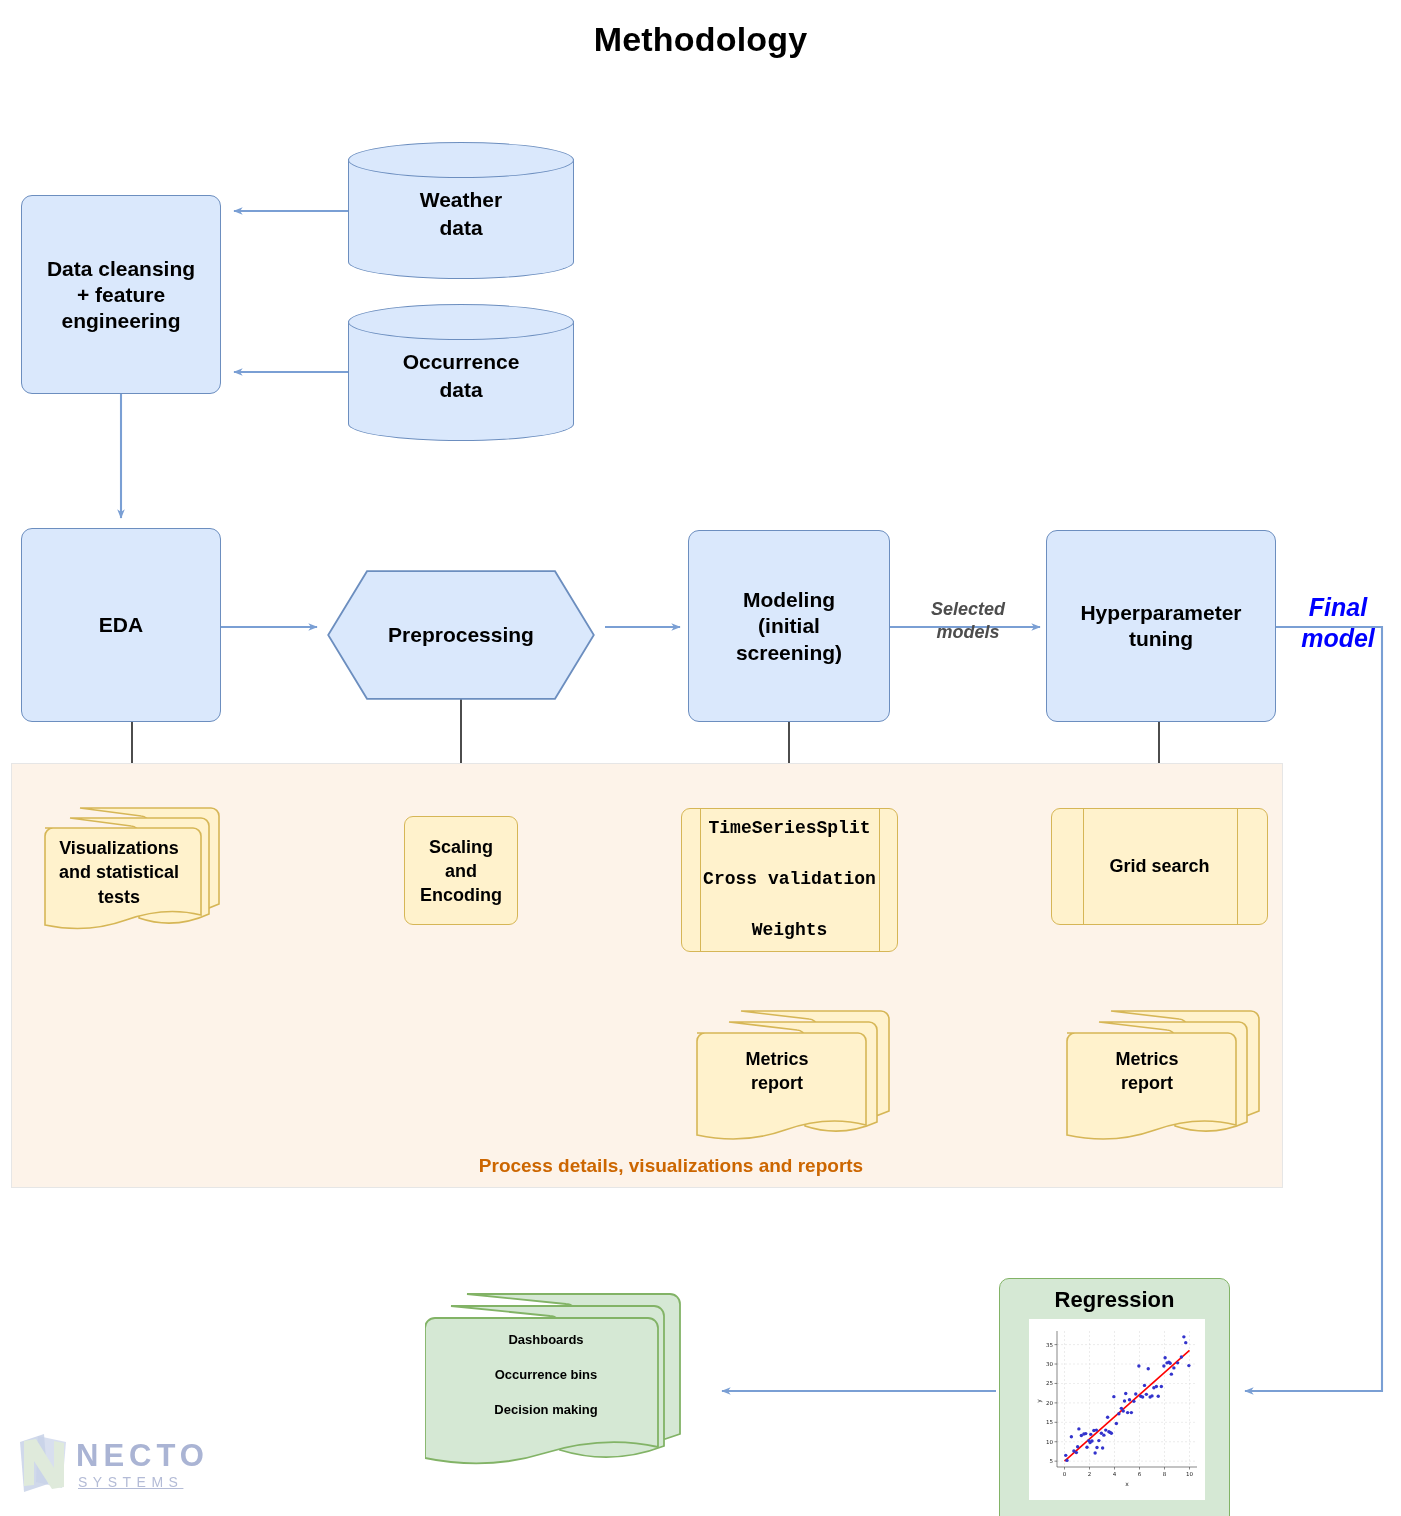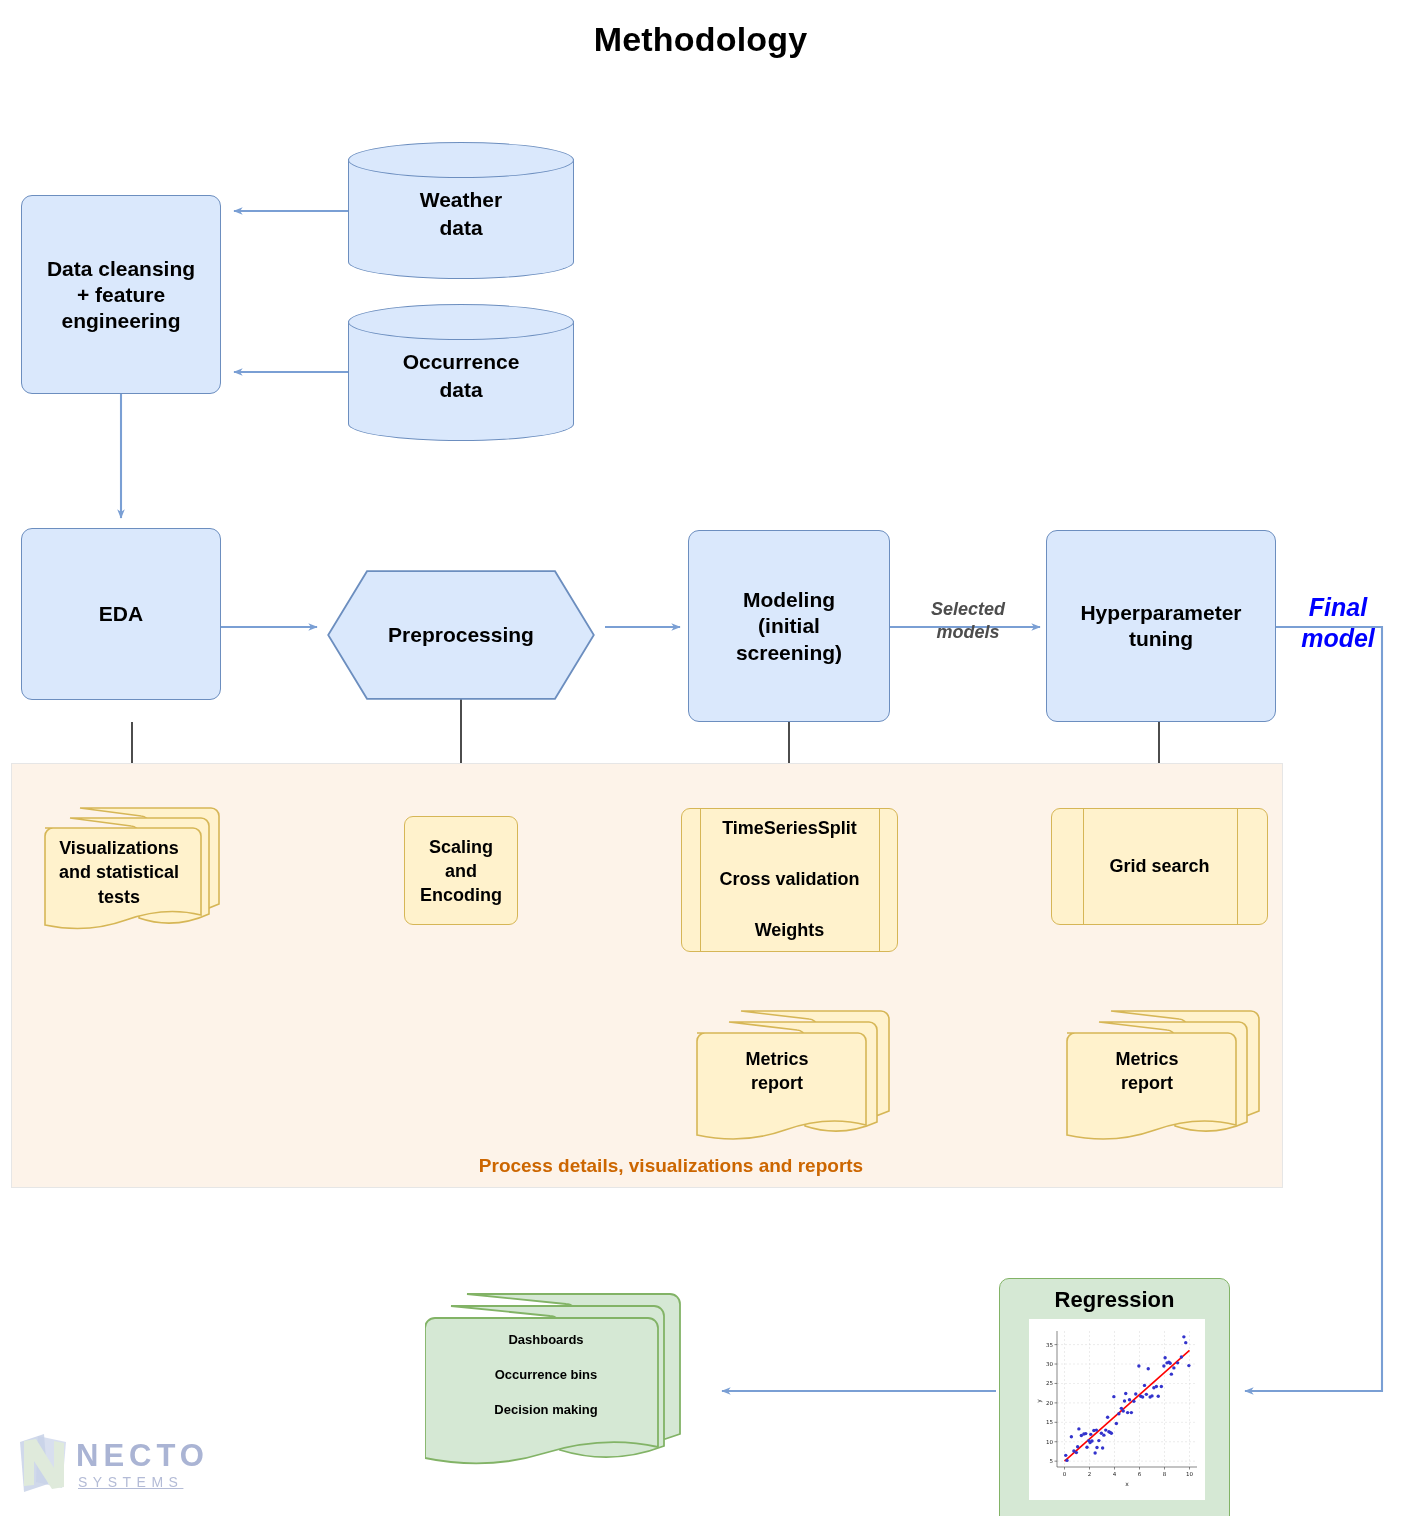--- a/index.html
+++ b/index.html
@@ -294,21 +294,21 @@
   <div class="abs bluebox" style="left:21px; top:195px; width:200px; height:199px;">
     <div class="node-text">Data cleansing
 + feature
 engineering</div>
   </div>
 
   <div class="abs" id="details-band" style="left:11px; top:763px; width:1272px; height:425px;">
     <div id="details-band-label">Process details, visualizations and reports</div>
   </div>
 
-  <div class="abs bluebox" style="left:21px; top:528px; width:200px; height:172px;">
+  <div class="abs bluebox" style="left:21px; top:528px; width:200px; height:194px;">
     <div class="node-text">EDA</div>
   </div>
 
   <div class="abs hexwrap" style="left:327px; top:570px; width:268px; height:130px;">
     <svg class="hexshape" viewBox="0 0 268 130" preserveAspectRatio="none">
       <polygon points="40,1.2 228,1.2 266.8,65 228,128.8 40,128.8 1.2,65" fill="#dae8fc" stroke="#6c8ebf" stroke-width="1.8"></polygon>
     </svg>
     <div class="hex-label">Preprocessing</div>
   </div>
 
@@ -342,21 +342,21 @@
 and statistical
 tests</div>
   </div>
 
   <div class="abs ynote" style="left:404px; top:816px; width:114px; height:109px;">
     <div class="node-text" style="font-size:18px; line-height:1.35;">Scaling
 and
 Encoding</div>
   </div>
 
-  <div class="abs procbox" style="left:681px; top:808px; width:217px; height:144px;">
+  <div class="abs procbox" style="left:681px; top:808px; width:217px; height:144px;font-family:Liberation Mono, monospace;">
     <div class="bar" style="left:18px;"></div>
     <div class="bar" style="left:197px;"></div>
     <div class="proc-label" style="font-size:18px; line-height:1.42;">TimeSeriesSplit
 
 Cross validation
 
 Weights</div>
   </div>
 
   <div class="abs procbox" style="left:1051px; top:808px; width:217px; height:117px;">

